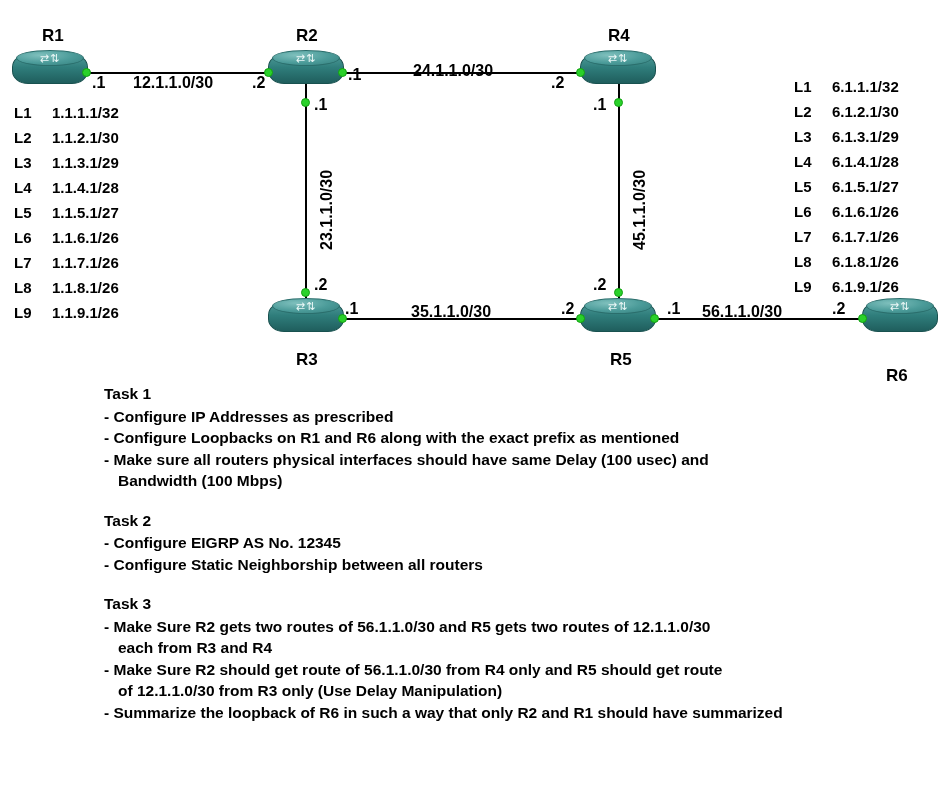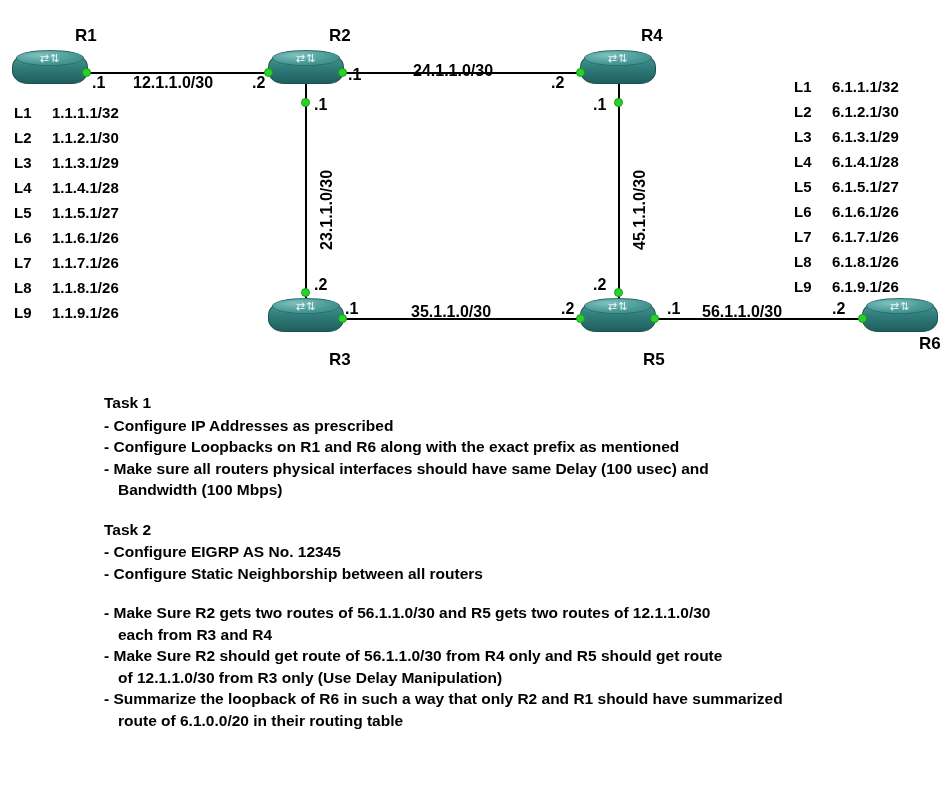--- a/index.html
+++ b/index.html
@@ -56,21 +56,20 @@
     line-height: 16px;
     text-align: center;
     letter-spacing: 1px;
     font-family: "DejaVu Sans", sans-serif;
   }
   .r-label {
     position: absolute;
     font-weight: bold;
     font-size: 17px;
     white-space: nowrap;
-    margin-left: 33px;
   }
   .link {
     position: absolute;
     background: #000;
   }
   .link.h { height: 2px; }
   .link.v { width: 2px; }
   .dot {
     position: absolute;
     width: 9px;
@@ -101,21 +100,21 @@
     font-weight: bold;
     font-size: 15px;
     line-height: 25px;
     white-space: nowrap;
   }
   .loopblock .row { display: block; }
   .loopblock .lb { display: inline-block; width: 38px; }
   #tasks {
     position: absolute;
     left: 104px;
-    top: 392px;
+    top: 383px;
     width: 830px;
     font-weight: bold;
     font-size: 15.5px;
     line-height: 21.5px;
   }
   .task-title { margin-bottom: 1px; }
   .task-item { padding-left: 14px; text-indent: -14px; }
   .task-cont { padding-left: 14px; }
   .task-gap { height: 18px; }
 </style>
@@ -164,21 +163,21 @@
     <div class="top"></div>
     <div class="arrows">⇄⇅</div>
   </div>
   <div class="r-label" style="left:610px; top:350px;">R5</div>
 
   <div class="router" style="left:862px; top:296px;">
     <div class="body"></div>
     <div class="top"></div>
     <div class="arrows">⇄⇅</div>
   </div>
-  <div class="r-label" style="left:886px; top:334px;">R6</div>
+  <div class="r-label" style="left:886px; top:366px;">R6</div>
 
   <div class="dot" style="left:82px; top:68px;"></div>
   <div class="dot" style="left:264px; top:68px;"></div>
   <div class="dot" style="left:338px; top:68px;"></div>
   <div class="dot" style="left:576px; top:68px;"></div>
   <div class="dot" style="left:301px; top:98px;"></div>
   <div class="dot" style="left:301px; top:288px;"></div>
   <div class="dot" style="left:614px; top:98px;"></div>
   <div class="dot" style="left:614px; top:288px;"></div>
   <div class="dot" style="left:338px; top:314px;"></div>
@@ -246,21 +245,21 @@
 
   <div>
     <div class="task-title">Task 2</div>
     <div class="task-item">- Configure EIGRP AS No. 12345</div>
     <div class="task-item">- Configure Static Neighborship between all routers</div>
   </div>
 
   <div class="task-gap"></div>
 
   <div>
+    <div class="task-title">Task 3</div>
     <div class="task-item">- Make Sure R2 gets two routes of 56.1.1.0/30 and R5 gets two routes of 12.1.1.0/30</div>
     <div class="task-cont">each from R3 and R4</div>
     <div class="task-item">- Make Sure R2 should get route of 56.1.1.0/30 from R4 only and R5 should get route</div>
     <div class="task-cont">of 12.1.1.0/30 from R3 only (Use Delay Manipulation)</div>
     <div class="task-item">- Summarize the loopback of R6 in such a way that only R2 and R1 should have summarized</div>
-    <div class="task-cont">route of 6.1.0.0/20 in their routing table</div>
   </div>
 
 </div>
 
 </body></html>

